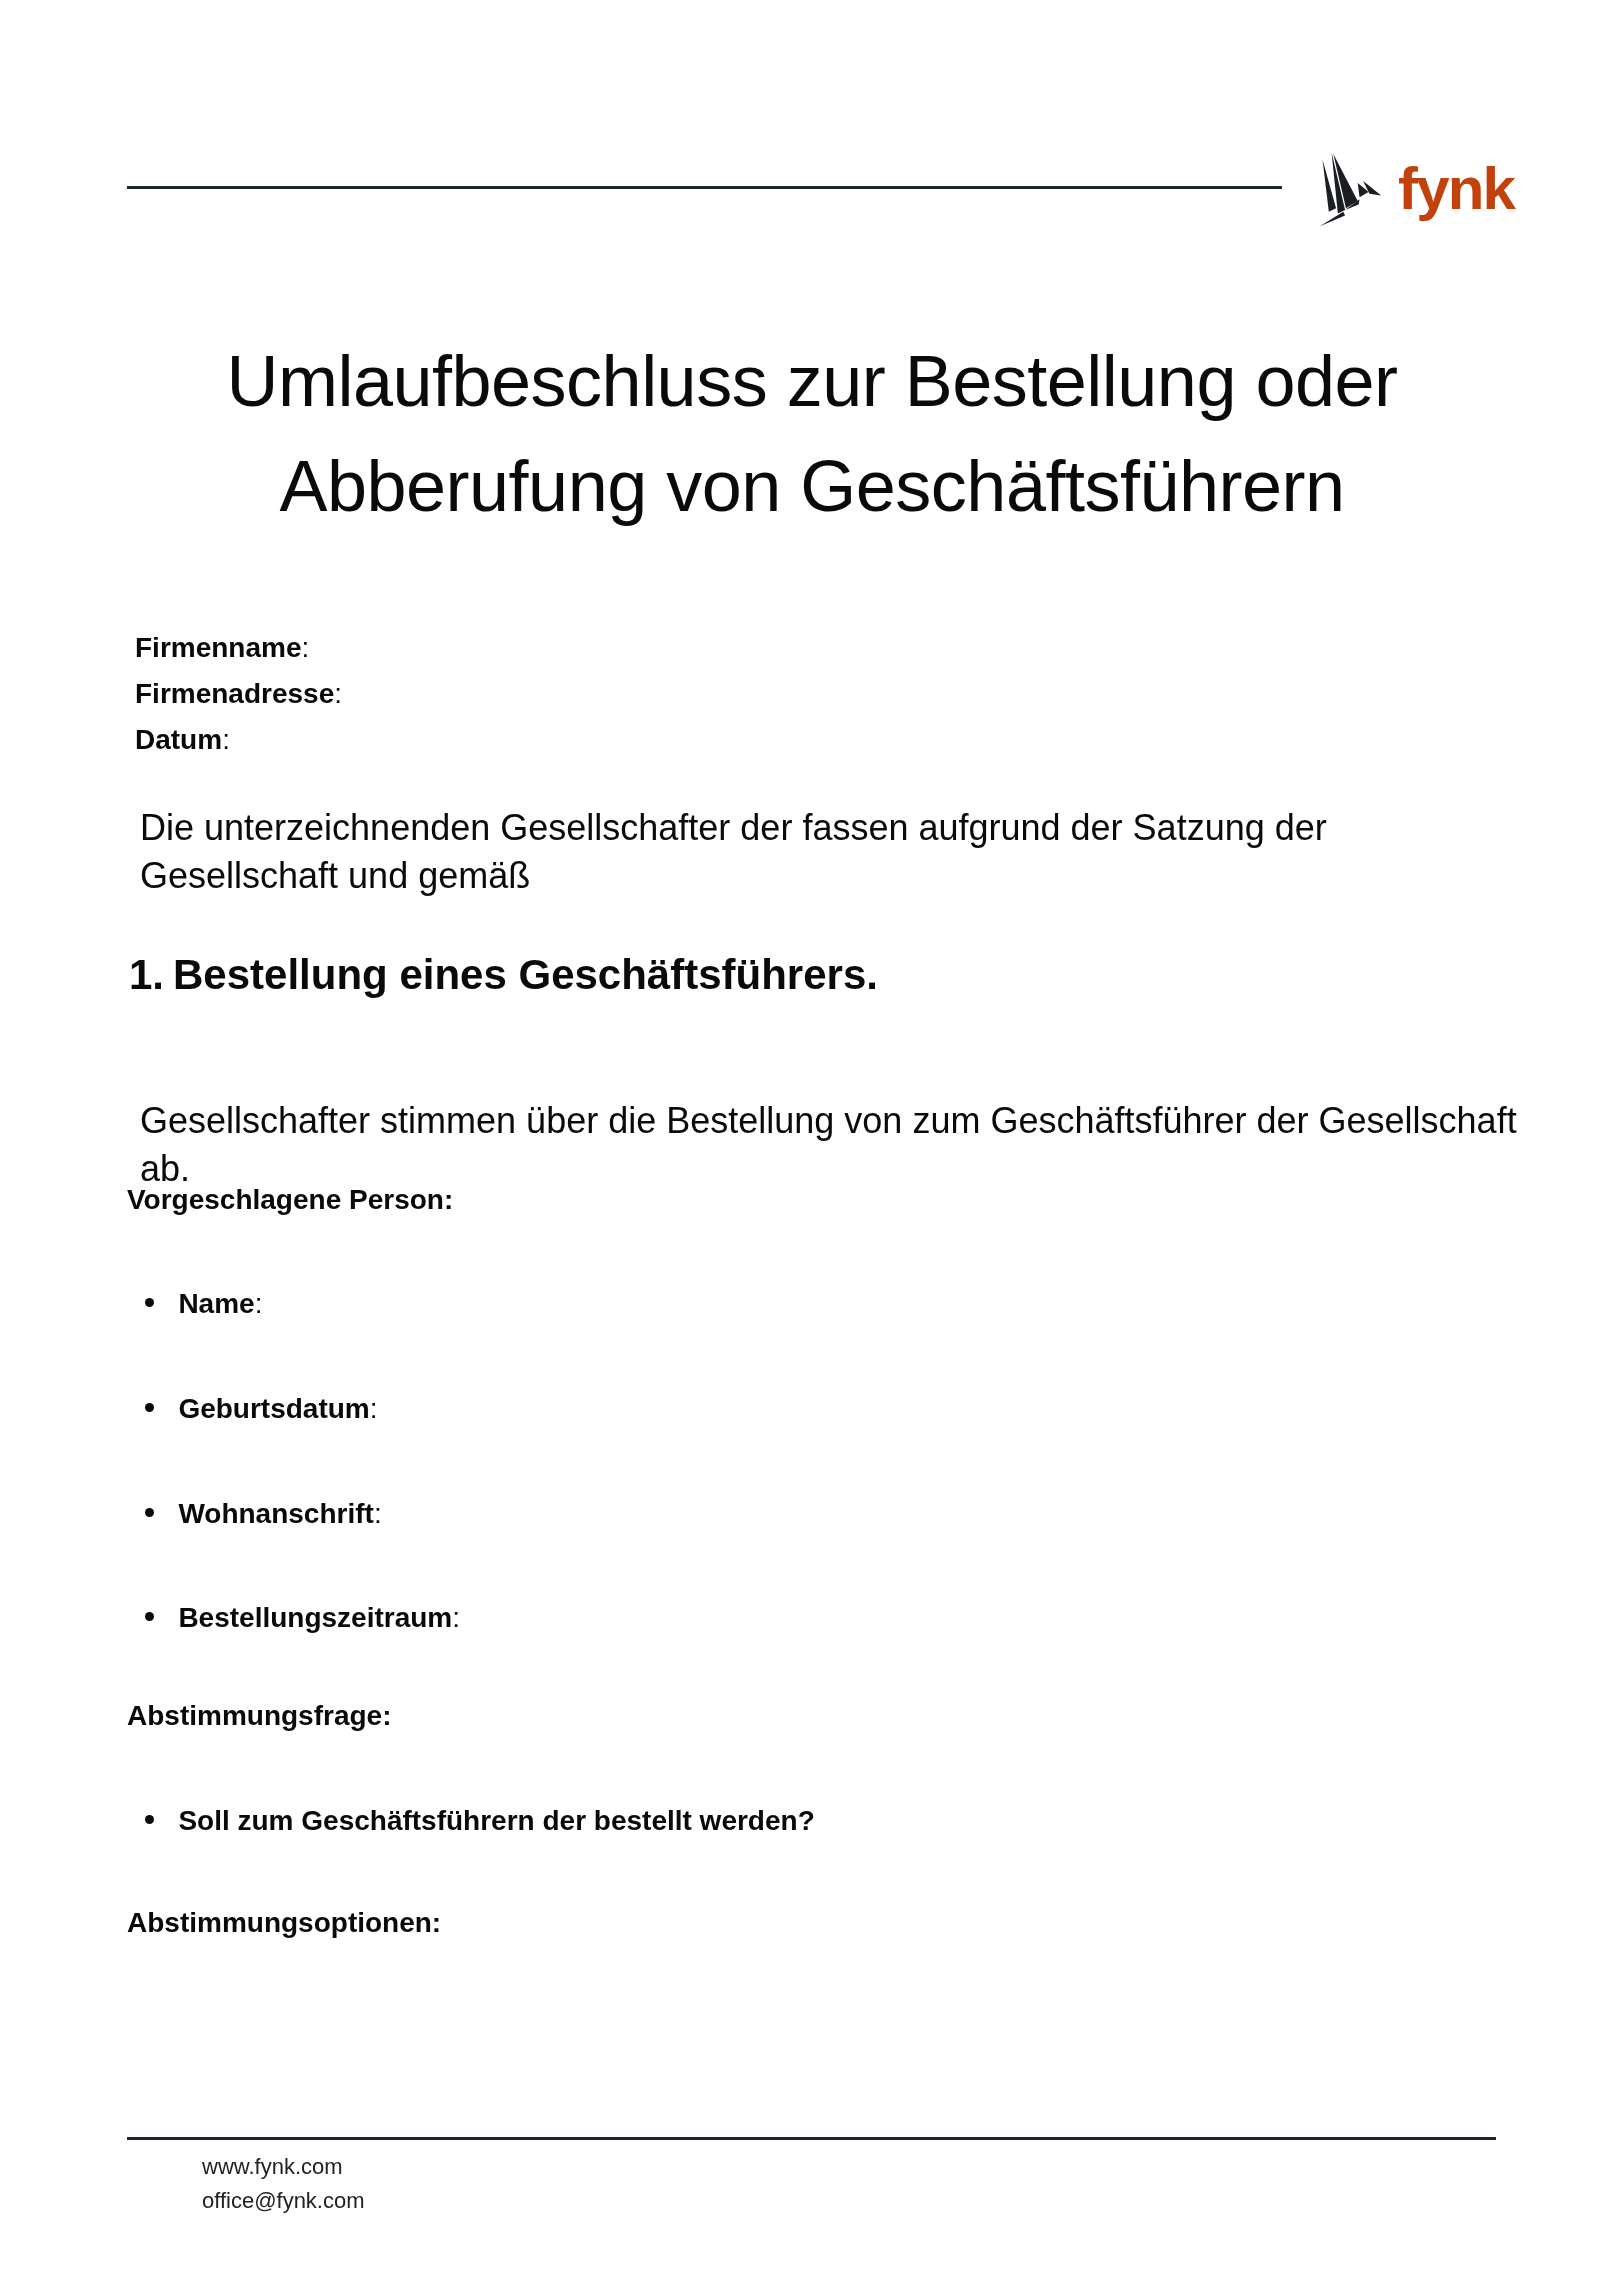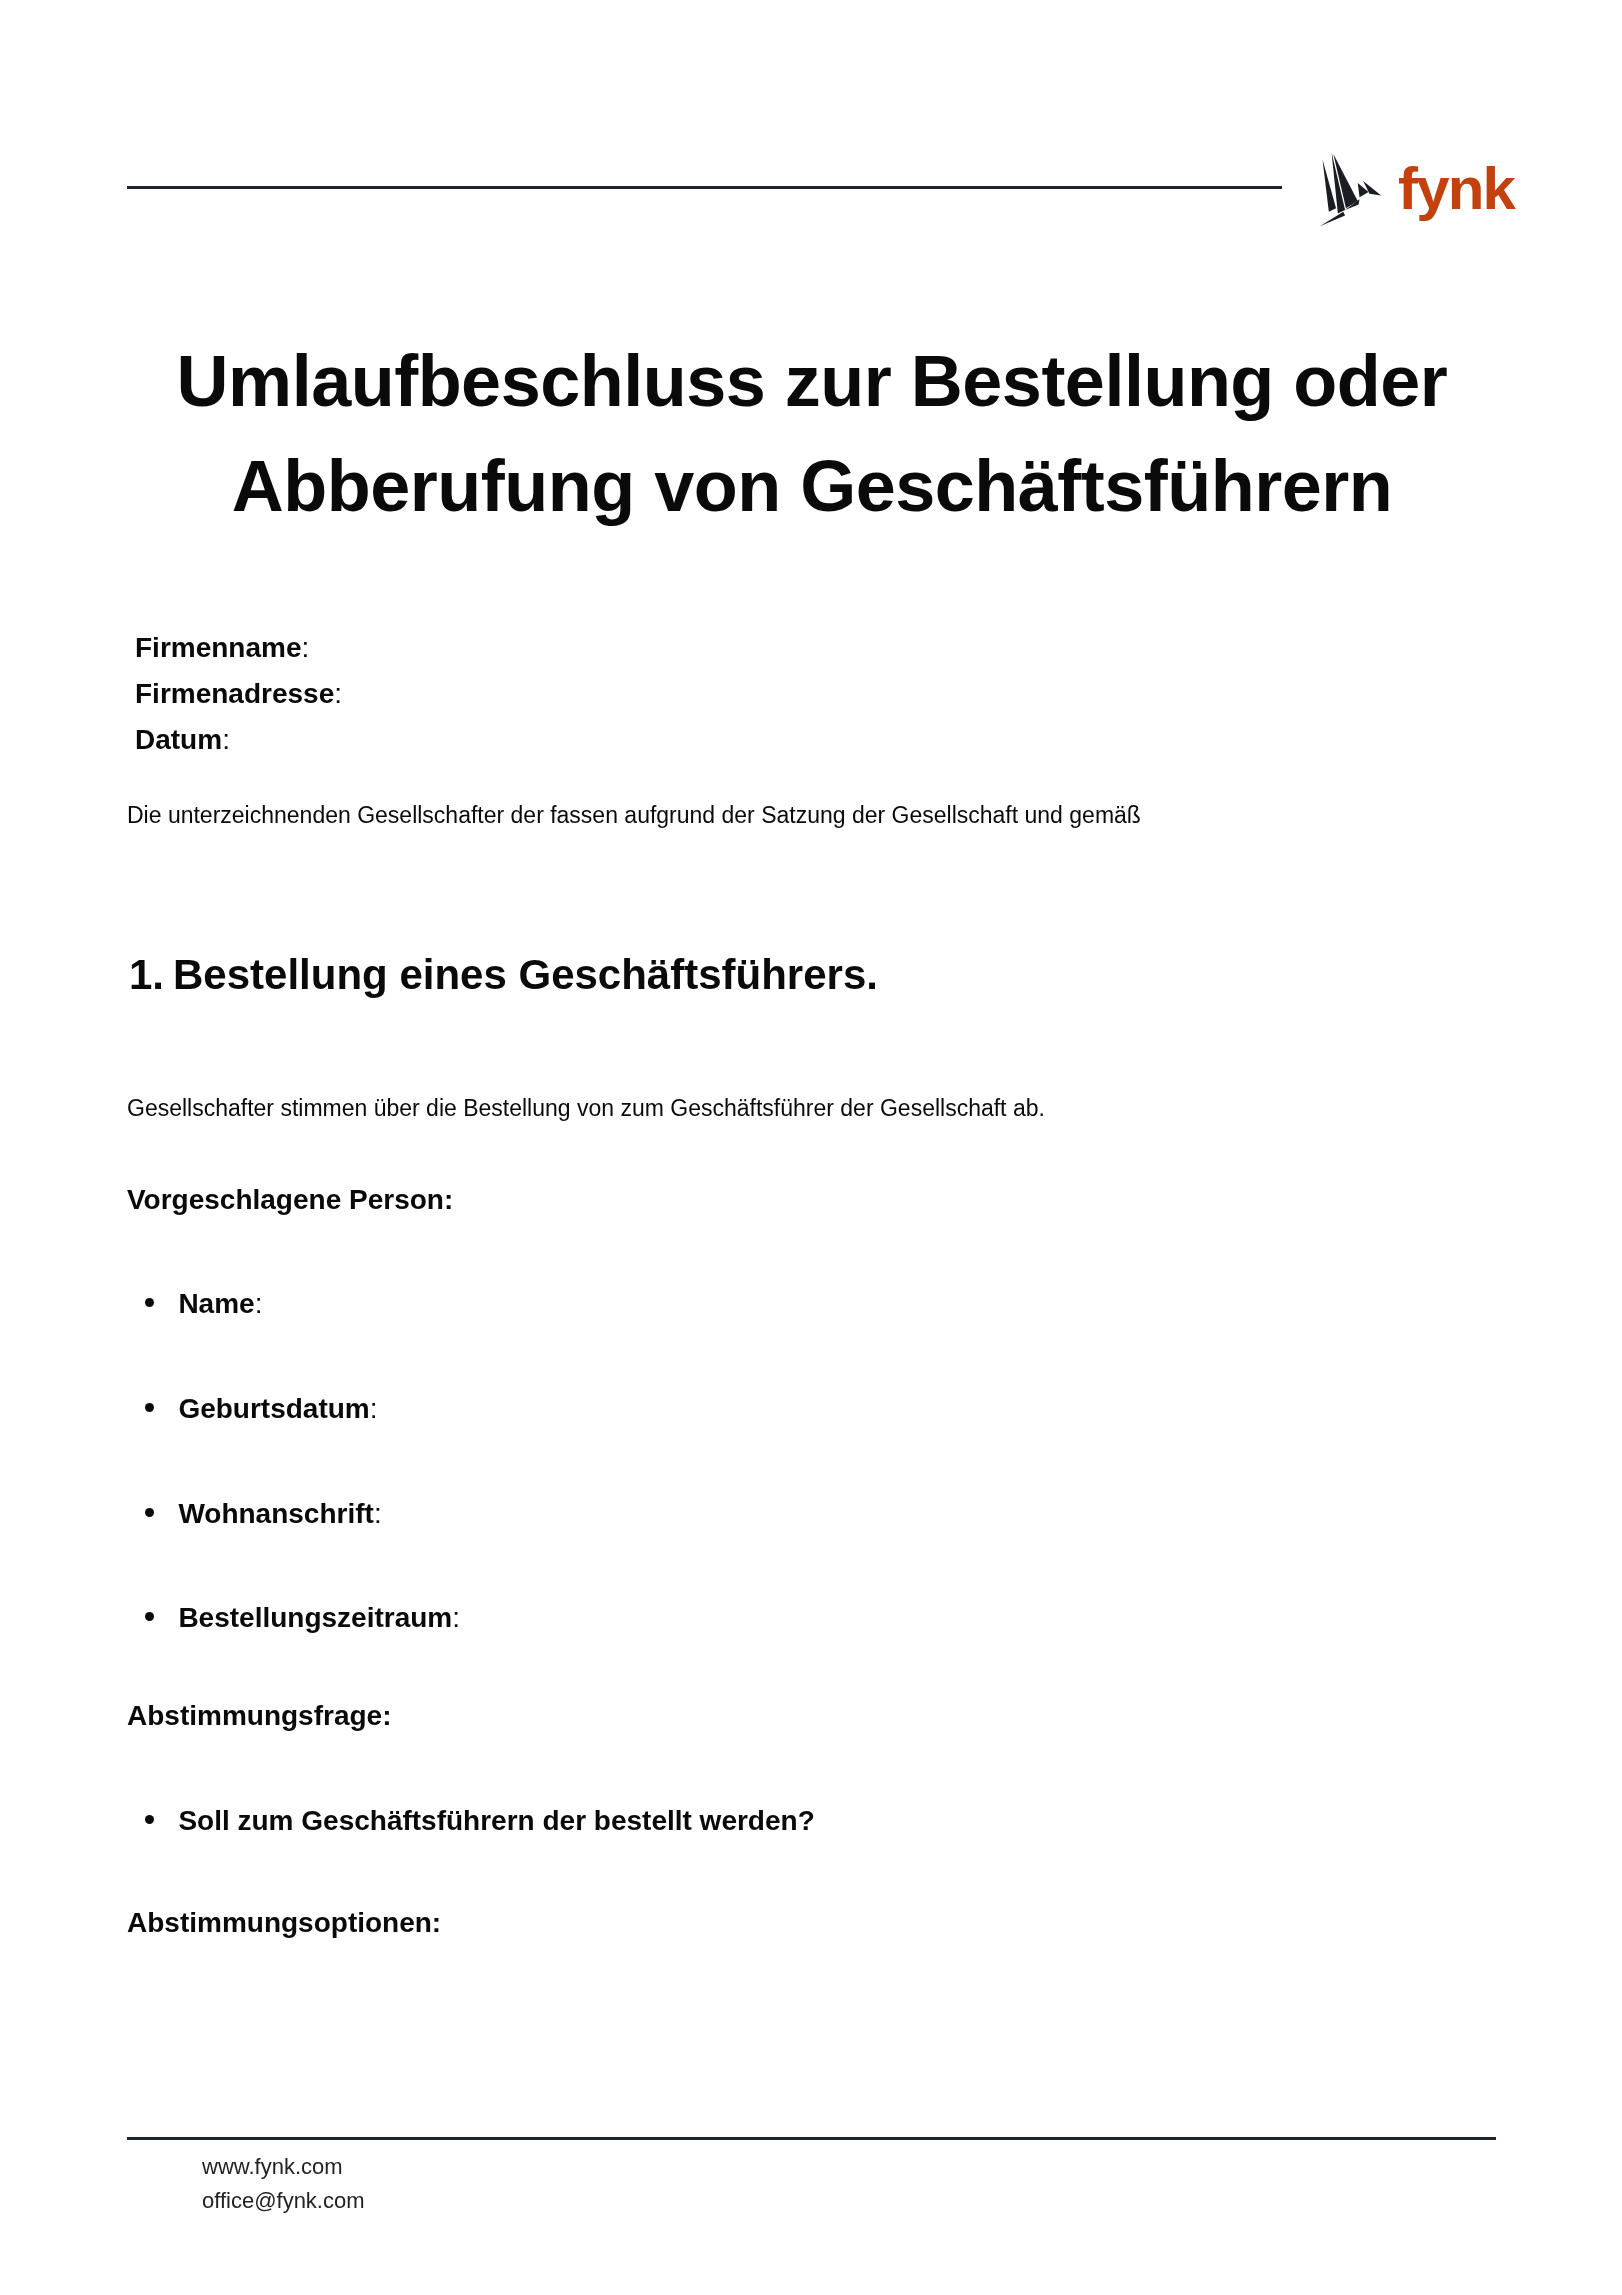--- a/index.html
+++ b/index.html
@@ -6,25 +6,25 @@
   body { width: 1623px; height: 2296px; position: relative; overflow: hidden;
          font-family: "Liberation Sans", "DejaVu Sans", sans-serif; color: #0a0a0a; }
   .hr { position: absolute; height: 2.7px; background: #1c2530; }
   #hdr-line { left: 127px; top: 186px; width: 1155px; }
   #ftr-line { left: 127px; top: 2137px; width: 1369px; }
   .logo { position: absolute; left: 1318px; top: 150px; width: 191px; height: 82px; }
   .logo svg { position: absolute; left: 0; top: 0; }
   .logo-text { position: absolute; left: 80px; top: 1.8px; font-size: 60px; font-weight: bold;
                color: #c2410c; letter-spacing: -1.8px; line-height: 73px; }
   .title { position: absolute; left: 91px; width: 1442px; top: 329px; text-align: center;
-           font-size: 72px; font-weight: bold; line-height: 105px; margin: 0; letter-spacing: -0.5px; }
+           font-size: 72px; font-weight: normal; line-height: 105px; margin: 0; letter-spacing: -0.5px; }
   .meta { position: absolute; left: 127px; top: 625px; font-size: 28px; line-height: 46px; }
   .meta div { white-space: nowrap; }
   b { font-weight: bold; margin-left: 8px; }
-  .para { position: absolute; left: 127px; width: 1382px; font-size: 23px; line-height: 48px; margin: 0; }
+  .para { position: absolute; left: 127px; width: 1382px; font-size: 36px; line-height: 48px; margin: 13px; }
   #intro { top: 791px; }
   .h2 { position: absolute; left: 129px; top: 947px; font-size: 42px; font-weight: bold; margin: 0; line-height: 55px; }
   .h2 .num { margin-right: 9px; }
   #sec1-text { top: 1036px; }
   .label { position: absolute; left: 127px; font-size: 28px; font-weight: bold; line-height: 36px; }
   .bullet { position: absolute; left: 145px; font-size: 28px; line-height: 36px; white-space: nowrap; }
   .bullet .dot { display: inline-block; width: 9px; height: 9px; border-radius: 50%; background: #0a0a0a;
                  margin-right: 16.4px; vertical-align: middle; position: relative; top: -2.7px; }
   .footer { position: absolute; left: 202px; font-size: 22px; color: #222; line-height: 27px; }
 </style>

